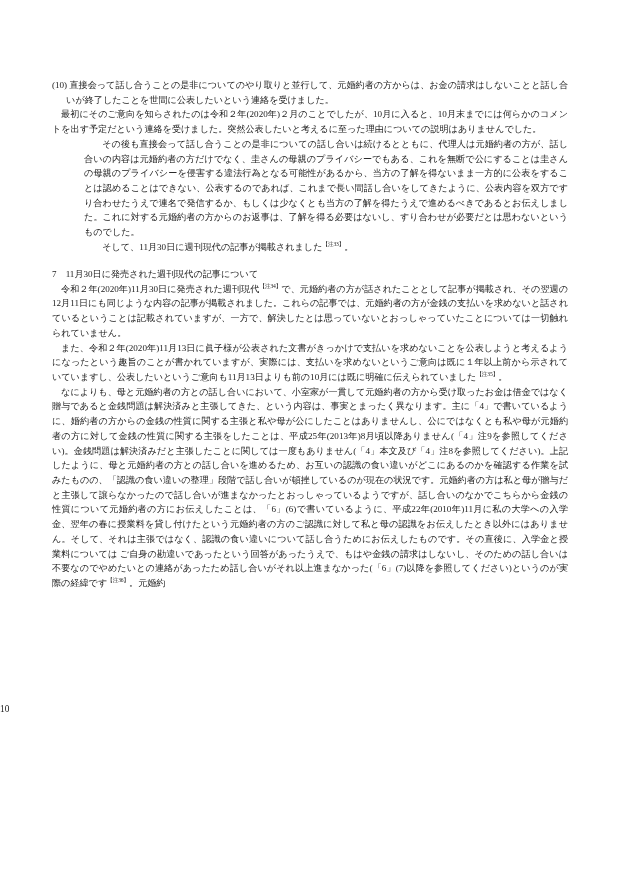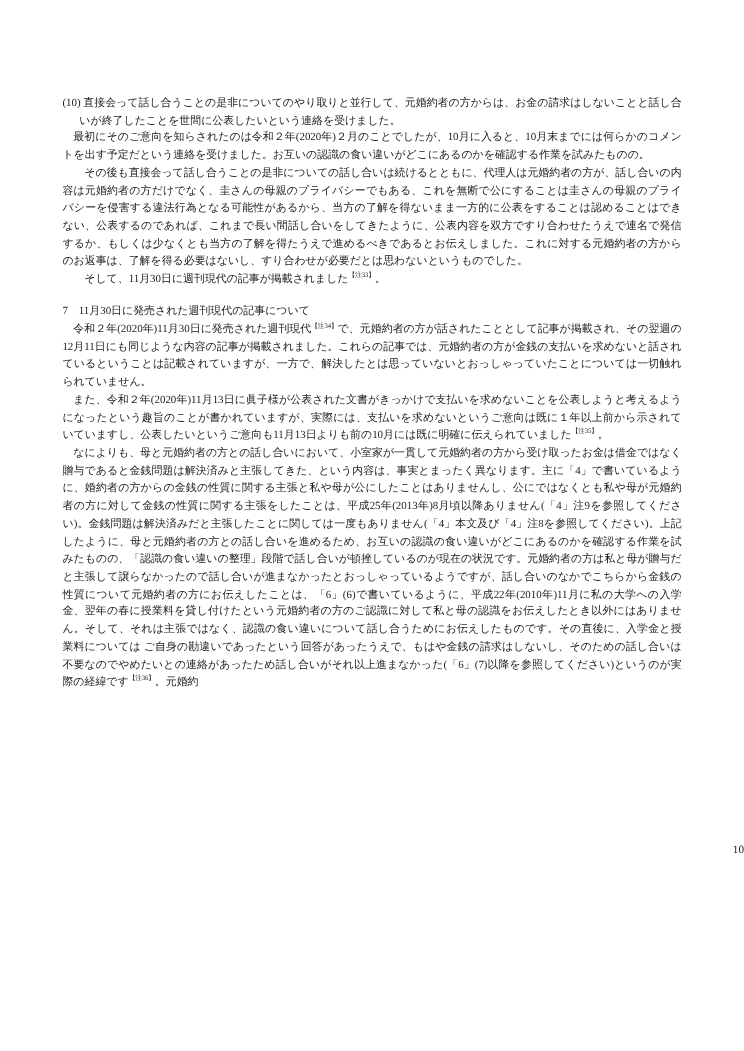--- a/index.html
+++ b/index.html
@@ -25,21 +25,21 @@
   .doc-body {
     font-size: 9.1px;
     line-height: 1.62;
     text-align: justify;
     text-justify: inter-ideograph;
   }
   p {
     margin: 0;
   }
   .p-indent1 { text-indent: 1em; }
-  .p-indent2 { text-indent: 2em; }
+  .p-indent2 { text-indent: 2em; margin-left: 32px; }
   .p-hang {
     padding-left: 1.55em;
     text-indent: -1.55em;
   }
   .gap-md { margin-top: 1.05em; }
   .gap-lg { margin-top: 1.35em; }
   .section-head {
     padding-left: 1.6em;
     text-indent: -1.6em;
     font-family: Liberation Serif, serif;
@@ -48,34 +48,34 @@
     font-size: 5.6px;
     vertical-align: super;
     line-height: 0;
     letter-spacing: -0.02em;
   }
   .pagenum {
     position: absolute;
     bottom: 34px;
     left: 0;
     width: 620px;
-    text-align: right;
+    text-align: left;
     font-size: 9.3px;
     font-family: "Liberation Serif", "DejaVu Serif", serif;
   }
 </style>
 </head>
 <body>
 
 <div class="page">
   <div class="doc-body">
 
     <p class="p-hang"><span>(10) 直接会って話し合うことの是非についてのやり取りと並行して、元婚約者の方からは、お金の請求はしないことと話し合いが終了したことを世間に公表したいという連絡を受けました。</span></p>
 
-    <p class="p-indent1"><span>最初にそのご意向を知らされたのは令和２年(2020年)２月のことでしたが、10月に入ると、10月末までには何らかのコメントを出す予定だという連絡を受けました。お互いの認識の食い違いがどこにあるのかを確認する作業を試みたものの。</span></p>
+    <p class="p-indent1"><span>最初にそのご意向を知らされたのは令和２年(2020年)２月のことでしたが、10月に入ると、10月末までには何らかのコメントを出す予定だという連絡を受けました。突然公表したいと考えるに至った理由についての説明はありませんでした。</span></p>
 
     <p class="p-indent2"><span>その後も直接会って話し合うことの是非についての話し合いは続けるとともに、代理人は元婚約者の方が、話し合いの内容は元婚約者の方だけでなく、圭さんの母親のプライバシーでもある、これを無断で公にすることは圭さんの母親のプライバシーを侵害する違法行為となる可能性があるから、当方の了解を得ないまま一方的に公表をすることは認めることはできない、公表するのであれば、これまで長い間話し合いをしてきたように、公表内容を双方ですり合わせたうえで連名で発信するか、もしくは少なくとも当方の了解を得たうえで進めるべきであるとお伝えしました。これに対する元婚約者の方からのお返事は、了解を得る必要はないし、すり合わせが必要だとは思わないというものでした。</span></p>
 
     <p class="p-indent2"><span>そして、11月30日に週刊現代の記事が掲載されました</span><sup class="note">【注33】</sup><span>。</span></p>
 
 
     <p class="section-head gap-lg"><span>7　11月30日に発売された週刊現代の記事について</span></p>
 
     <p class="p-indent1"><span>令和２年(2020年)11月30日に発売された週刊現代</span><sup class="note">【注34】</sup><span>で、元婚約者の方が話されたこととして記事が掲載され、その翌週の12月11日にも同じような内容の記事が掲載されました。これらの記事では、元婚約者の方が金銭の支払いを求めないと話されているということは記載されていますが、一方で、解決したとは思っていないとおっしゃっていたことについては一切触れられていません。</span></p>
 

